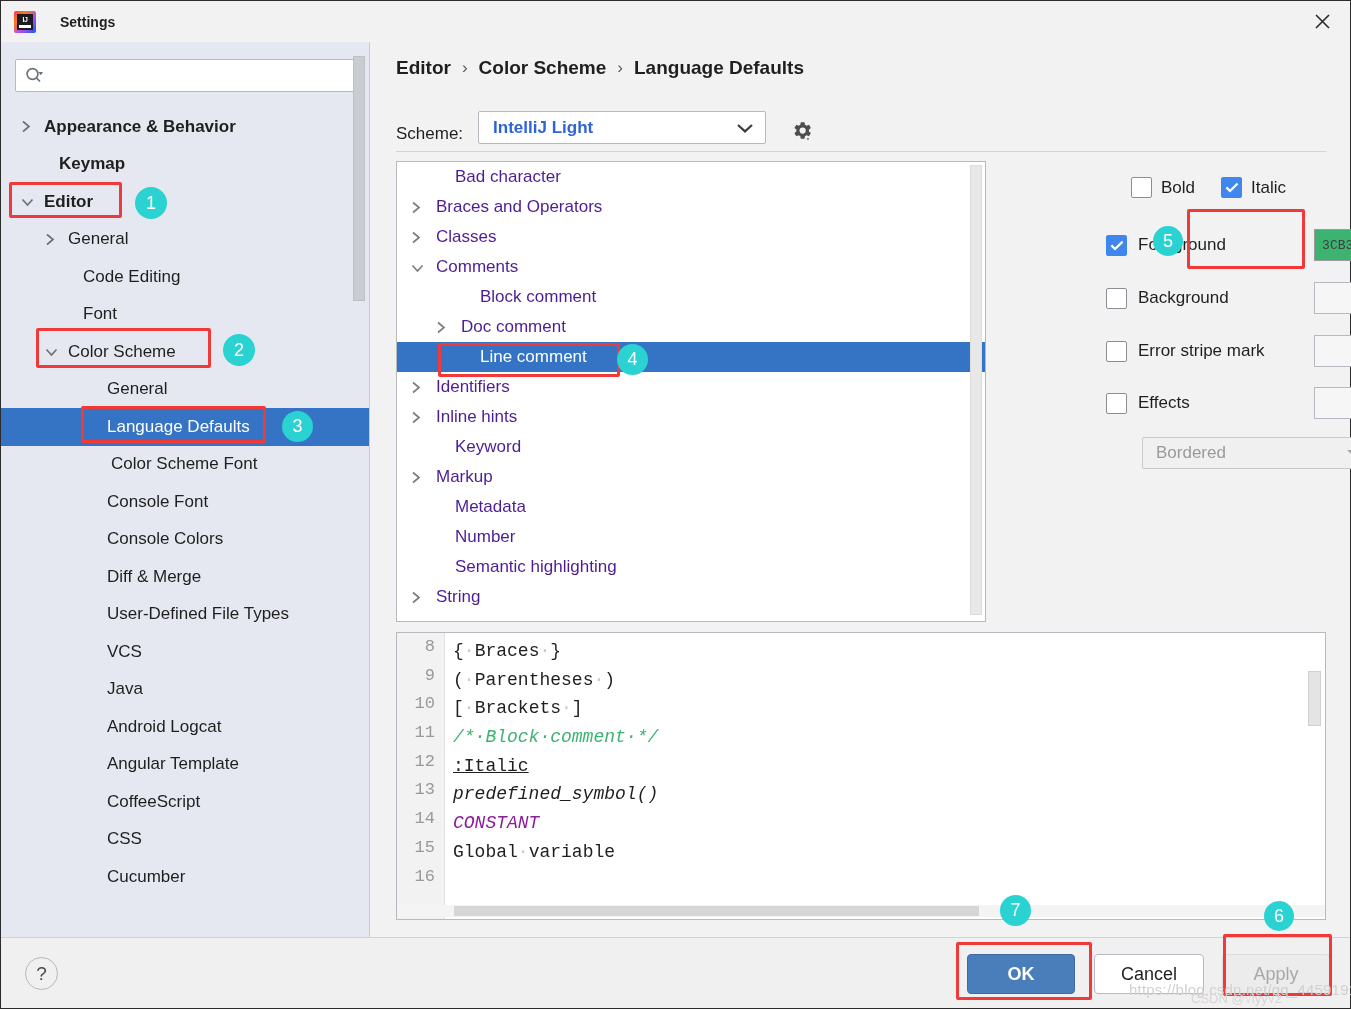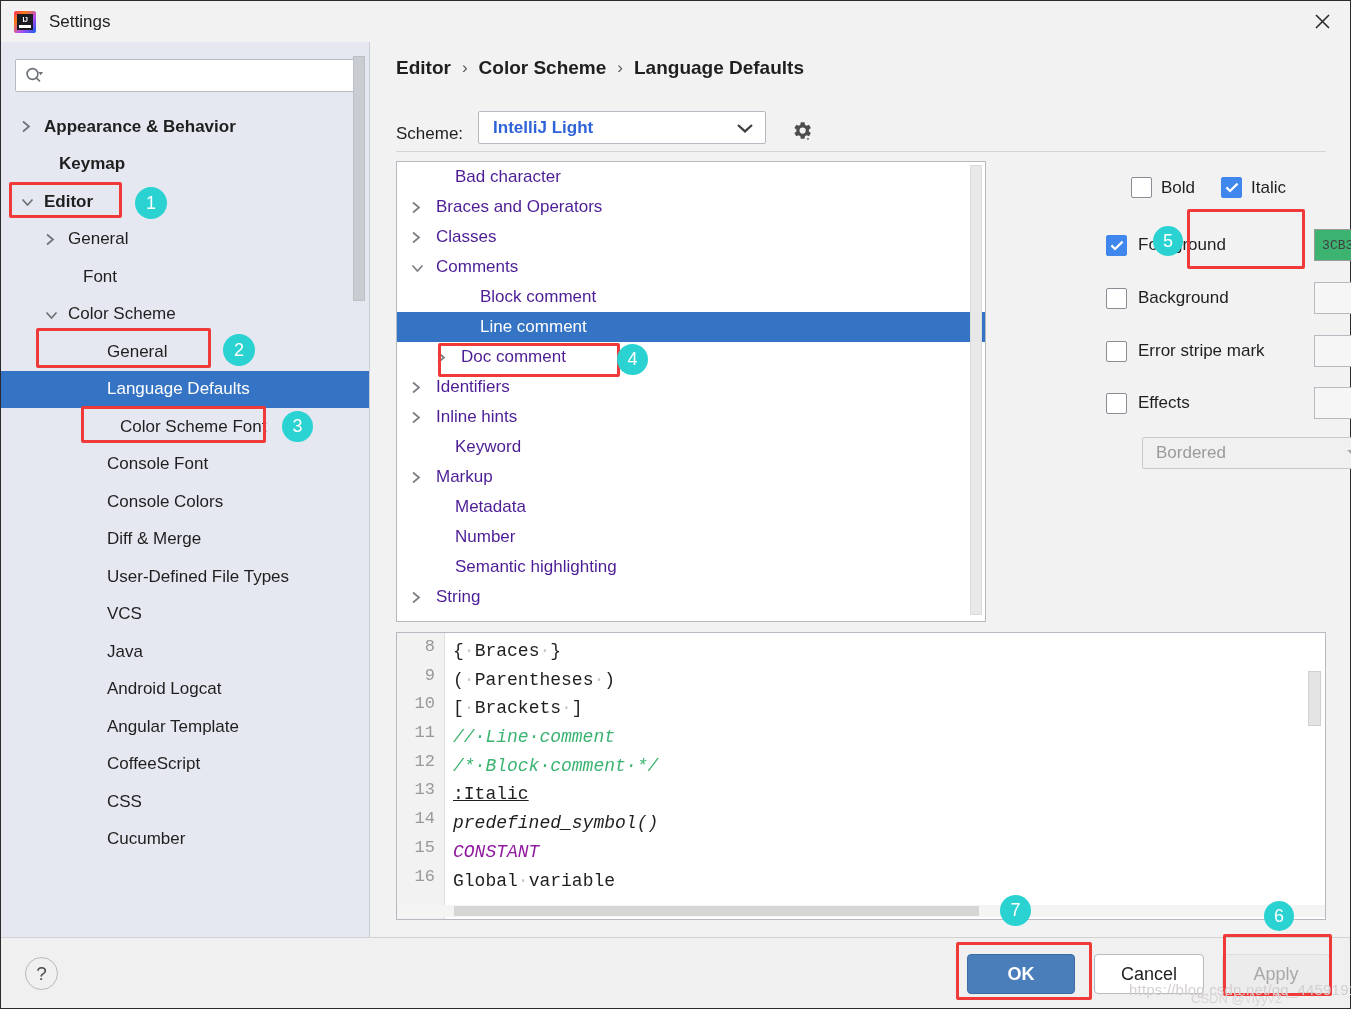--- a/index.html
+++ b/index.html
@@ -34,22 +34,23 @@
   #ij-logo .ij {
     position: absolute; left: 4px; top: 4px; width: 14px; height: 9px;
     color: #fff; font-size: 7px; font-weight: bold; line-height: 9px;
     text-align: center; font-family: "Liberation Sans", sans-serif;
     letter-spacing: -0.5px;
   }
   #ij-logo .bar {
     position: absolute; left: 5px; top: 14px; width: 12px; height: 3px; background: #ffffff;
   }
   #title-text {
-    margin-left: 13px; font-size: 17px; color: #1f1f1f;
-    font-family: "Liberation Sans", sans-serif;
+    margin-left: 24px; font-size: 14px; color: #1f1f1f;
+    font-family: "Liberation Sans", sans-serif;
+    font-weight: bold;
   }
   #close-btn {
     position: absolute; right: 0; top: 0; width: 55px; height: 41px;
     display: flex; align-items: center; justify-content: center;
     cursor: pointer;
   }
   #close-btn svg { display: block; }
 
   
   #sidebar {
@@ -301,39 +302,43 @@
           <span class="lbl" style="margin-left: 6px;">Editor</span>
         </div>
         <div class="lrow">
           <span class="arrow" style="margin-left: 44px;"><svg width="11" height="13" viewBox="0 0 11 13">
               <path d="M2 1.5 L8 6.5 L2 11.5" fill="none" stroke="#6e7277" stroke-width="1.7"></path>
             </svg></span>
           <span class="lbl" style="margin-left: 6px;">General</span>
         </div>
         <div class="lrow">
           <span class="arrow" style="margin-left: 65px;"></span>
+          <span class="lbl" style="margin-left: 0px;">Code Editing</span>
+        </div>
+        <div class="lrow">
+          <span class="arrow" style="margin-left: 65px;"></span>
           <span class="lbl" style="margin-left: 0px;">Font</span>
         </div>
         <div class="lrow">
           <span class="arrow" style="margin-left: 44px;"><svg width="13" height="11" viewBox="0 0 13 11">
               <path d="M1.5 2.5 L6.5 8 L11.5 2.5" fill="none" stroke="#6e7277" stroke-width="1.7"></path>
             </svg></span>
           <span class="lbl" style="margin-left: 6px;">Color Scheme</span>
         </div>
         <div class="lrow">
           <span class="arrow" style="margin-left: 89px;"></span>
           <span class="lbl" style="margin-left: 0px;">General</span>
         </div>
         <div class="lrow selected">
           <span class="arrow" style="margin-left: 89px;"></span>
           <span class="lbl" style="margin-left: 0px;">Language Defaults</span>
         </div>
         <div class="lrow">
           <span class="arrow" style="margin-left: 89px;"></span>
-          <span class="lbl" style="margin-left: 13px;">Color Scheme Font</span>
+          <span class="lbl" style="margin-left: 4px;">Color Scheme Font</span>
         </div>
         <div class="lrow">
           <span class="arrow" style="margin-left: 89px;"></span>
           <span class="lbl" style="margin-left: 0px;">Console Font</span>
         </div>
         <div class="lrow">
           <span class="arrow" style="margin-left: 89px;"></span>
           <span class="lbl" style="margin-left: 0px;">Console Colors</span>
         </div>
         <div class="lrow">
@@ -427,29 +432,29 @@
           <div class="trow">
             <span class="arrow" style="margin-left: 14px;"><svg width="13" height="11" viewBox="0 0 13 11">
                 <path d="M1.5 2.5 L6.5 8 L11.5 2.5" fill="none" stroke="#7a7e83" stroke-width="1.7"></path>
               </svg></span>
             <span style="margin-left: 5px;">Comments</span>
           </div>
           <div class="trow">
             <span class="arrow" style="margin-left: 63px;"></span>
             <span style="margin-left: 0px;">Block comment</span>
           </div>
+          <div class="trow">
+            <span class="arrow" style="margin-left: 39px;"><svg width="11" height="13" viewBox="0 0 11 13">
+                <path d="M2 1.5 L8 6.5 L2 11.5" fill="none" stroke="#7a7e83" stroke-width="1.7"></path>
+              </svg></span>
+            <span style="margin-left: 5px;">Doc comment</span>
+          </div>
           <div class="trow selected">
             <span class="arrow" style="margin-left: 63px;"></span>
             <span style="margin-left: 0px;">Line comment</span>
-          </div>
-          <div class="trow">
-            <span class="arrow" style="margin-left: 39px;"><svg width="11" height="13" viewBox="0 0 11 13">
-                <path d="M2 1.5 L8 6.5 L2 11.5" fill="none" stroke="#7a7e83" stroke-width="1.7"></path>
-              </svg></span>
-            <span style="margin-left: 5px;">Doc comment</span>
           </div>
           <div class="trow">
             <span class="arrow" style="margin-left: 14px;"><svg width="11" height="13" viewBox="0 0 11 13">
                 <path d="M2 1.5 L8 6.5 L2 11.5" fill="none" stroke="#7a7e83" stroke-width="1.7"></path>
               </svg></span>
             <span style="margin-left: 5px;">Identifiers</span>
           </div>
           <div class="trow">
             <span class="arrow" style="margin-left: 14px;"><svg width="11" height="13" viewBox="0 0 11 13">
                 <path d="M2 1.5 L8 6.5 L2 11.5" fill="none" stroke="#7a7e83" stroke-width="1.7"></path>
@@ -552,21 +557,20 @@
           <div class="gln">12</div>
           <div class="gln">13</div>
           <div class="gln">14</div>
           <div class="gln">15</div>
           <div class="gln">16</div>
         </div>
       <div id="code">
           <div class="cline"><span>{</span><span class="dot">·</span><span>Braces</span><span class="dot">·</span><span>}</span></div>
           <div class="cline"><span>(</span><span class="dot">·</span><span>Parentheses</span><span class="dot">·</span><span>)</span></div>
           <div class="cline"><span>[</span><span class="dot">·</span><span>Brackets</span><span class="dot">·</span><span>]</span></div>
-          <div class="cline"><span class="cm">//·Line·comment</span></div>
           <div class="cline"><span class="cm">/*·Block·comment·*/</span></div>
           <div class="cline"><span class="lbl">:Italic</span></div>
           <div class="cline"><span class="it">predefined_symbol()</span></div>
           <div class="cline"><span class="cn">CONSTANT</span></div>
           <div class="cline"><span>Global</span><span class="dot">·</span><span>variable</span></div>
         </div>
 
       <div id="prev-vscroll"></div>
       <div id="prev-hscroll">
         <div class="thumb"></div>

